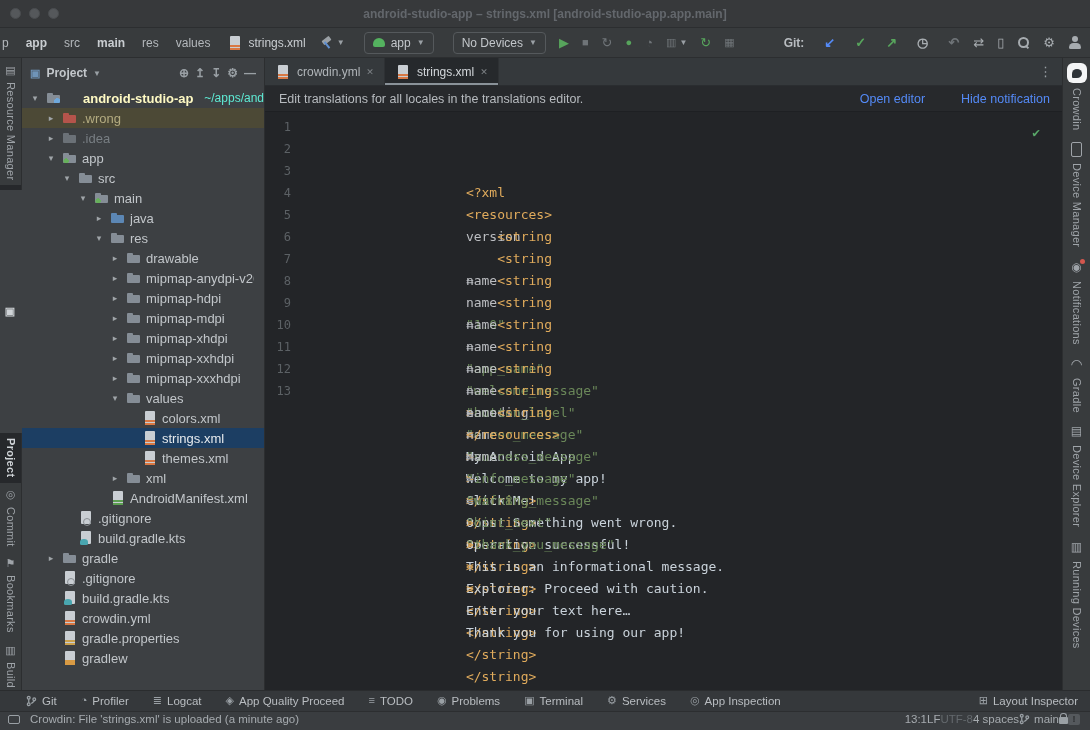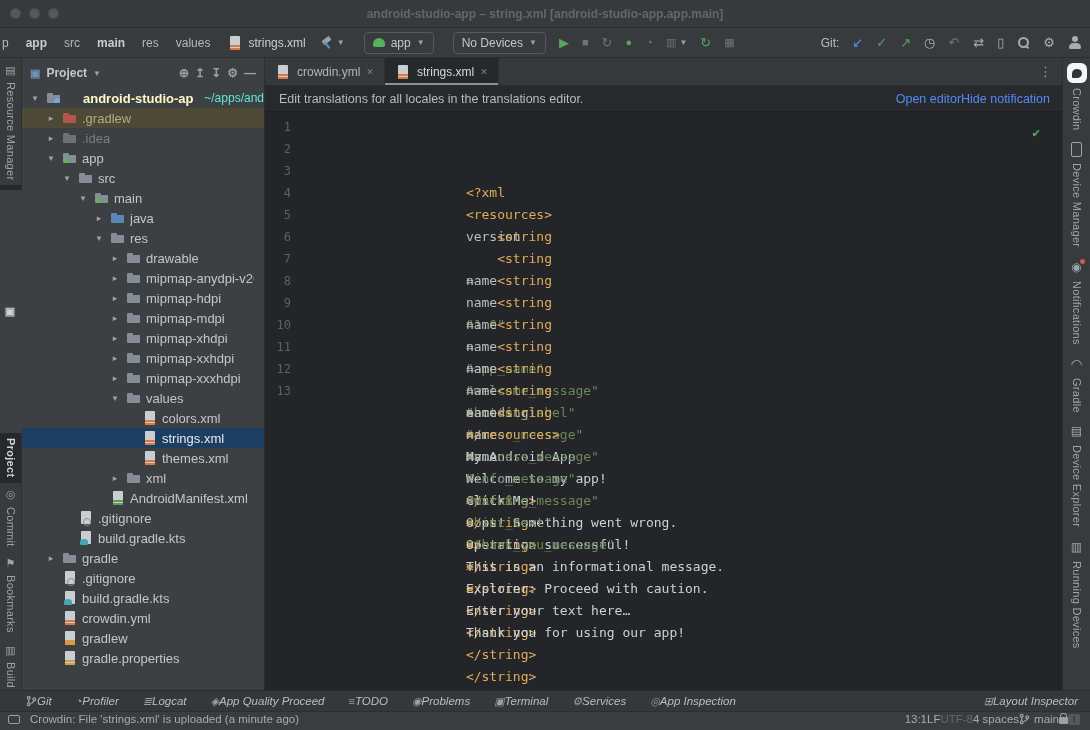--- a/index.html
+++ b/index.html
@@ -22,21 +22,21 @@
   .crumb.b { font-weight:700; color:#c9cdd1; }
   .crumb-file { display:flex; align-items:center; gap:5px; color:#c9cdd1; }
   .tbtn { display:flex; align-items:center; gap:3px; color:#a7acb0; cursor:default; }
   .glyph { font-size:13px; line-height:1; }
   .glyph.sm { font-size:11px; }
   .green { color:#57a45c; } .blue { color:#548af7; } .dim { color:#6f7478; } .lt { color:#a7acb0; }
   .dd-arrow { font-size:8px; color:#9aa0a5; }
   .combo { display:flex; align-items:center; gap:6px; border:1px solid #55595c; border-radius:4px;
     height:22px; padding:0 8px; margin-left:6px; color:#c3c7cb; }
   .run-group { display:flex; align-items:center; gap:13px; margin-left:14px; }
-  .git-group { display:flex; align-items:flex-start; gap:13px; margin-left:auto; }
+  .git-group { display:flex; align-items:flex-start; gap:20px; margin-left:auto;font-weight:bold; }
   .right-icons { display:flex; align-items:center; gap:13px; margin-left:14px; }
   .android-head { width:12px; height:9px; border-radius:6px 6px 2px 2px; background:#54b25f; }
   .hammer { width:14px; height:13px; position:relative; }
   .hammer::before { content:""; position:absolute; left:2px; top:2px; width:9px; height:5px; background:#9aa0a5;
     border-radius:1px; transform:rotate(-38deg); }
   .hammer::after { content:""; position:absolute; left:6px; top:5px; width:2px; height:8px; background:#5f8fd0;
     transform:rotate(-38deg); }
   .search-ico { width:13px; height:13px; position:relative; }
   .search-ico::before { content:""; position:absolute; left:1px; top:1px; width:7px; height:7px;
     border:2px solid #a7acb0; border-radius:50%; }
@@ -117,35 +117,35 @@
   .tabbar { height:28px; flex:0 0 28px; display:flex; align-items:stretch; background:#35393c;
     border-bottom:1px solid #2a2d30; font-size:12px; }
   .tab { display:flex; align-items:center; gap:6px; padding:0 10px; color:#b0b5b9; border-right:1px solid #2e3134; cursor:default; }
   .tab .close { font-size:9px; color:#7c8185; }
   .tab.on { background:#26292c; color:#d3d7db; box-shadow:inset 0 -2px 0 #8a9299; }
   .tab-spacer { flex:1; }
   .tab-more { display:flex; align-items:center; padding:0 10px; color:#9aa0a5; font-size:13px; }
 
   .notif { height:26px; flex:0 0 26px; display:flex; align-items:center; background:#27292c;
     border-bottom:1px solid #1e2023; padding:0 12px 0 14px; font-size:12.5px; color:#b7bbbf; }
-  .notif-actions { margin-left:auto; display:flex; }
+  .notif-actions { margin-left:auto; display:flex; gap:36px; }
   .notif a { color:#548af7; text-decoration:none; cursor:pointer; font-size:12.5px; }
 
   .code-wrap { flex:1; position:relative; overflow:hidden; font-family:"DejaVu Sans Mono", monospace;
     font-size:13px; line-height:22px; padding-top:4px; }
   .code-line { height:22px; display:flex; white-space:pre; }
   .ln { width:26px; flex:0 0 26px; text-align:right; margin-right:34px; color:#5c6165; font-size:12px; }
   .tg { color:#e0ab5c; } .at { color:#bcbec2; } .op { color:#8f9499; } .st { color:#6a8759; }
   .tx { color:#c9d2da; } .pl { color:#c9d2da; }
   .inspect-ok { position:absolute; top:10px; right:22px; color:#59a869; font-size:13px; }
 
   
   .bottombar { height:21px; flex:0 0 21px; display:flex; align-items:center; background:#35383b;
     border-top:1px solid #2a2c2e; font-size:11.5px; color:#b9bdc1; padding:0 12px 0 26px; gap:24px; }
-  .bb-item { display:flex; align-items:center; cursor:default; white-space:nowrap;font-style:italic; }
+  .bb-item { display:flex; align-items:flex-start; gap:5px; cursor:default; white-space:nowrap; }
   .bb-item .glyph { font-size:11px; color:#9aa0a5; }
   .bb-right { margin-left:auto; }
   .branch-svg { width:11px; height:12px; stroke:#9aa0a5; fill:none; stroke-width:1.4; }
 
   .statusbar { height:19px; flex:0 0 19px; display:flex; align-items:center; background:#3a3d40;
     border-top:1px solid #2c2e30; font-size:11.5px; color:#a6abaf; padding:0 10px 4px 8px; }
   .win-ico { width:12px; height:9px; border:1.5px solid #9aa0a5; border-radius:2px; margin-right:10px; }
   .sb-right { margin-left:auto; display:flex; align-items:center; }
   .sb-dim { color:#64696d; }
   .sb-branch { display:flex; align-items:center; gap:4px; }
@@ -159,21 +159,21 @@
 <body>
 
 <div class="app">
 
   <div class="titlebar">
     <div class="lights">
       <span class="light"></span>
       <span class="light"></span>
       <span class="light"></span>
     </div>
-    <div class="title-text">android-studio-app – string.xml [android-studio-app.app.main]</div>
+    <div class="title-text">android-studio-app – strings.xml [android-studio-app.app.main]</div>
   </div>
 
   <div class="toolbar">
     <div class="crumbs">
 
         <span class="crumb">p</span>
 
         <span class="crumb b">app</span>
 
         <span class="crumb">src</span>
@@ -315,21 +315,21 @@
           <div class="row lv0 root">
             <span class="arrow">▾</span>
             <span class="ti folder rootf"></span>
             <span class="lbl">android-studio-app</span>
             <span class="sfx">~/apps/and</span>
           </div>
 
           <div class="row lv1 hl">
             <span class="arrow">▸</span>
             <span class="ti folder excl"></span>
-            <span class="lbl">.gradlew</span>
+            <span class="lbl">.wrong</span>
             <span class="sfx"></span>
           </div>
 
           <div class="row lv1 dim">
             <span class="arrow">▸</span>
             <span class="ti folder dimf"></span>
             <span class="lbl">.idea</span>
             <span class="sfx"></span>
           </div>
 
@@ -497,29 +497,29 @@
 
           <div class="row lv1">
             <span class="arrow"></span>
             <span class="ti file fcrowdin"></span>
             <span class="lbl">crowdin.yml</span>
             <span class="sfx"></span>
           </div>
 
           <div class="row lv1">
             <span class="arrow"></span>
+            <span class="ti file fprops"></span>
+            <span class="lbl">gradle.properties</span>
+            <span class="sfx"></span>
+          </div>
+
+          <div class="row lv1">
+            <span class="arrow"></span>
             <span class="ti file fgradlew"></span>
             <span class="lbl">gradlew</span>
-            <span class="sfx"></span>
-          </div>
-
-          <div class="row lv1">
-            <span class="arrow"></span>
-            <span class="ti file fprops"></span>
-            <span class="lbl">gradle.properties</span>
             <span class="sfx"></span>
           </div>
         </div>
     </div>
 
     <div class="editor">
       <div class="tabbar">
         <div style="display:flex;">
 
             <div class="tab">

